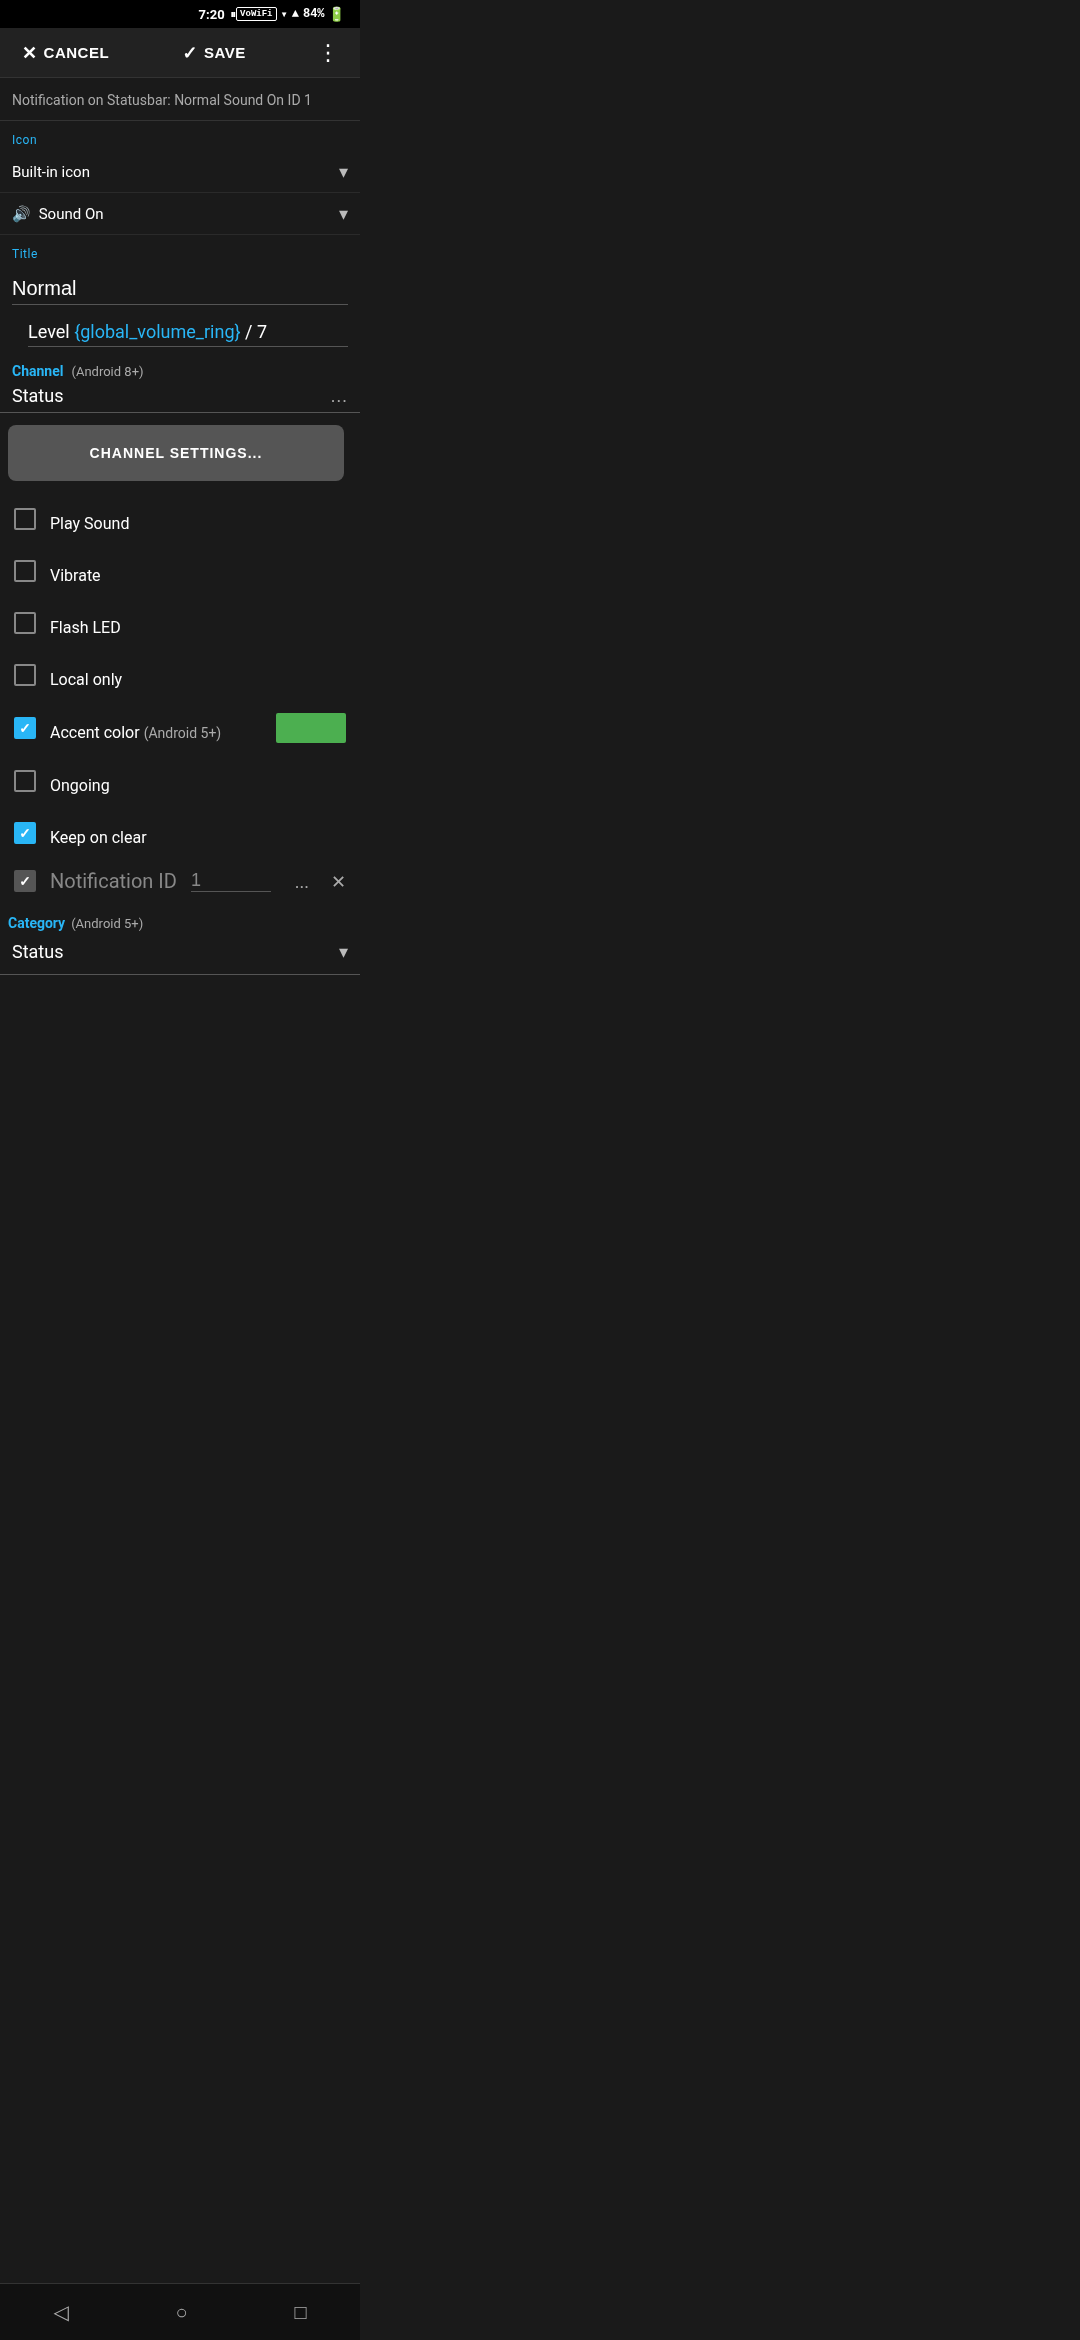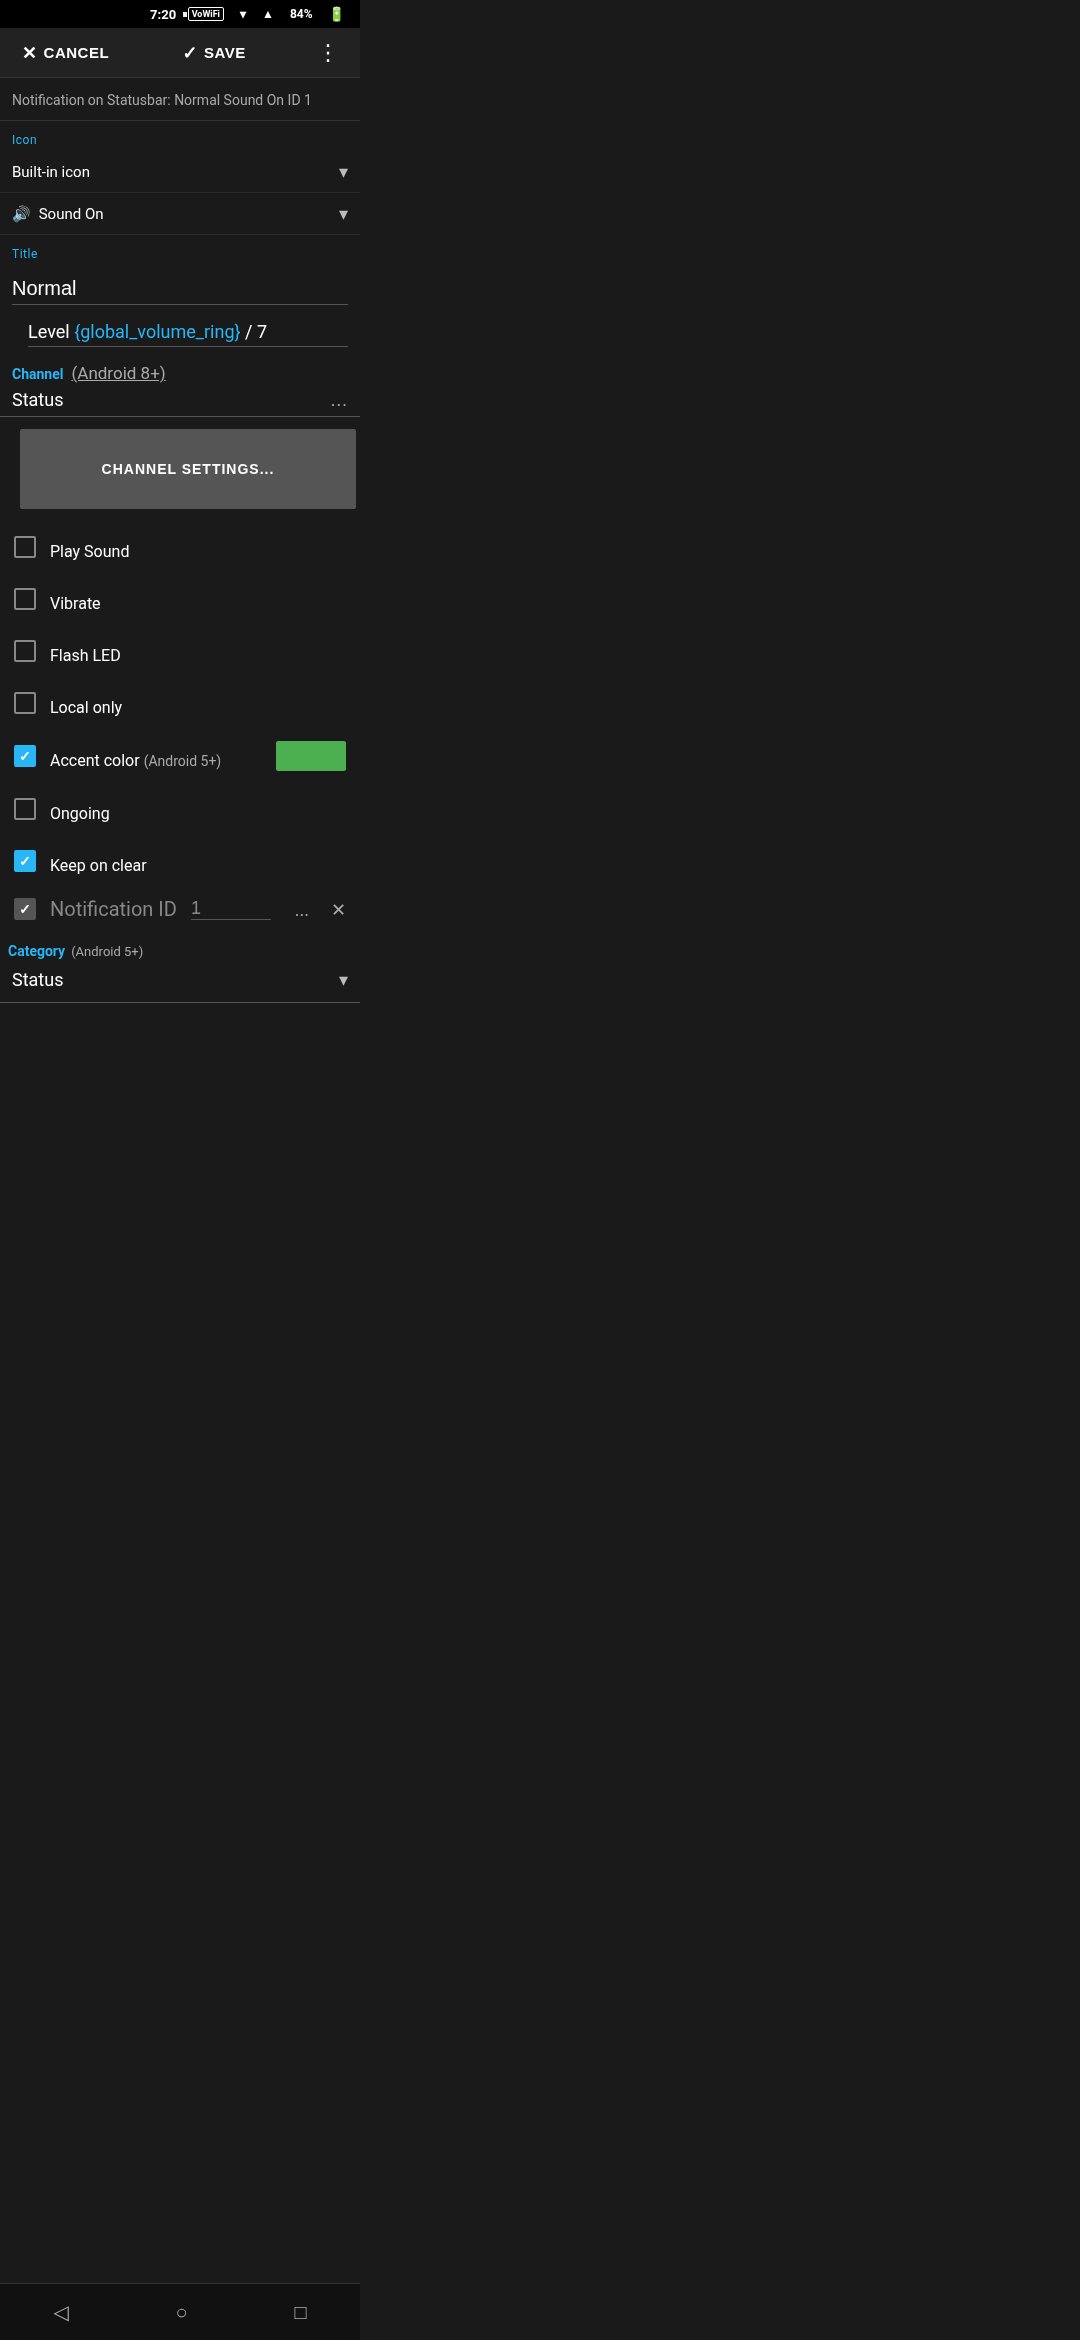--- a/index.html
+++ b/index.html
@@ -20,21 +20,21 @@
       background: #000;
       display: flex;
       justify-content: flex-end;
       align-items: center;
       padding: 6px 14px;
       font-size: 13px;
       font-weight: bold;
       height: 28px;
     }
     .status-left { display: flex; align-items: center; gap: 6px; }
-    .status-right { display: flex; align-items: center; gap: 16px; font-size: 12px; }
+    .status-right { display: flex; align-items: center; gap: 4px; font-size: 12px; font-family: Liberation Mono, monospace; }
     .pause-icon { font-size: 11px; }
 
     
     .toolbar {
       background: #222;
       display: flex;
       align-items: center;
       padding: 0 12px;
       height: 50px;
       border-bottom: 1px solid #333;
@@ -119,45 +119,45 @@
     .message-var { color: #29b6f6; }
 
     
     .channel-row {
       display: flex;
       align-items: baseline;
       gap: 8px;
       padding: 12px 12px 4px;
     }
     .channel-label { color: #29b6f6; font-weight: bold; font-size: 14px; }
-    .channel-sub { color: #aaa; font-size: 17px; text-decoration: underline; }
+    .channel-sub { color: #aaa; font-size: 13px; }
 
     .channel-value-row {
       display: flex;
       align-items: center;
       justify-content: space-between;
       padding: 2px 12px 6px;
       border-bottom: 1px solid #555;
     }
     .channel-value { font-size: 18px; }
     .channel-dots { color: #aaa; font-size: 18px; letter-spacing: 1px; }
 
     
     .channel-settings-btn {
       background: #555;
       border: none;
       color: #fff;
       font-size: 14px;
       font-weight: bold;
       letter-spacing: 1px;
       width: calc(100% - 24px);
-      margin: 12px 20px;
-      padding: 32px;
-      cursor: pointer;
-      border-radius: 2px;
+      margin: 12px 8px;
+      padding: 20px;
+      cursor: pointer;
+      border-radius: 8px;
     }
 
     
     .checkbox-row {
       display: flex;
       align-items: center;
       gap: 14px;
       padding: 12px 14px;
       cursor: pointer;
     }

